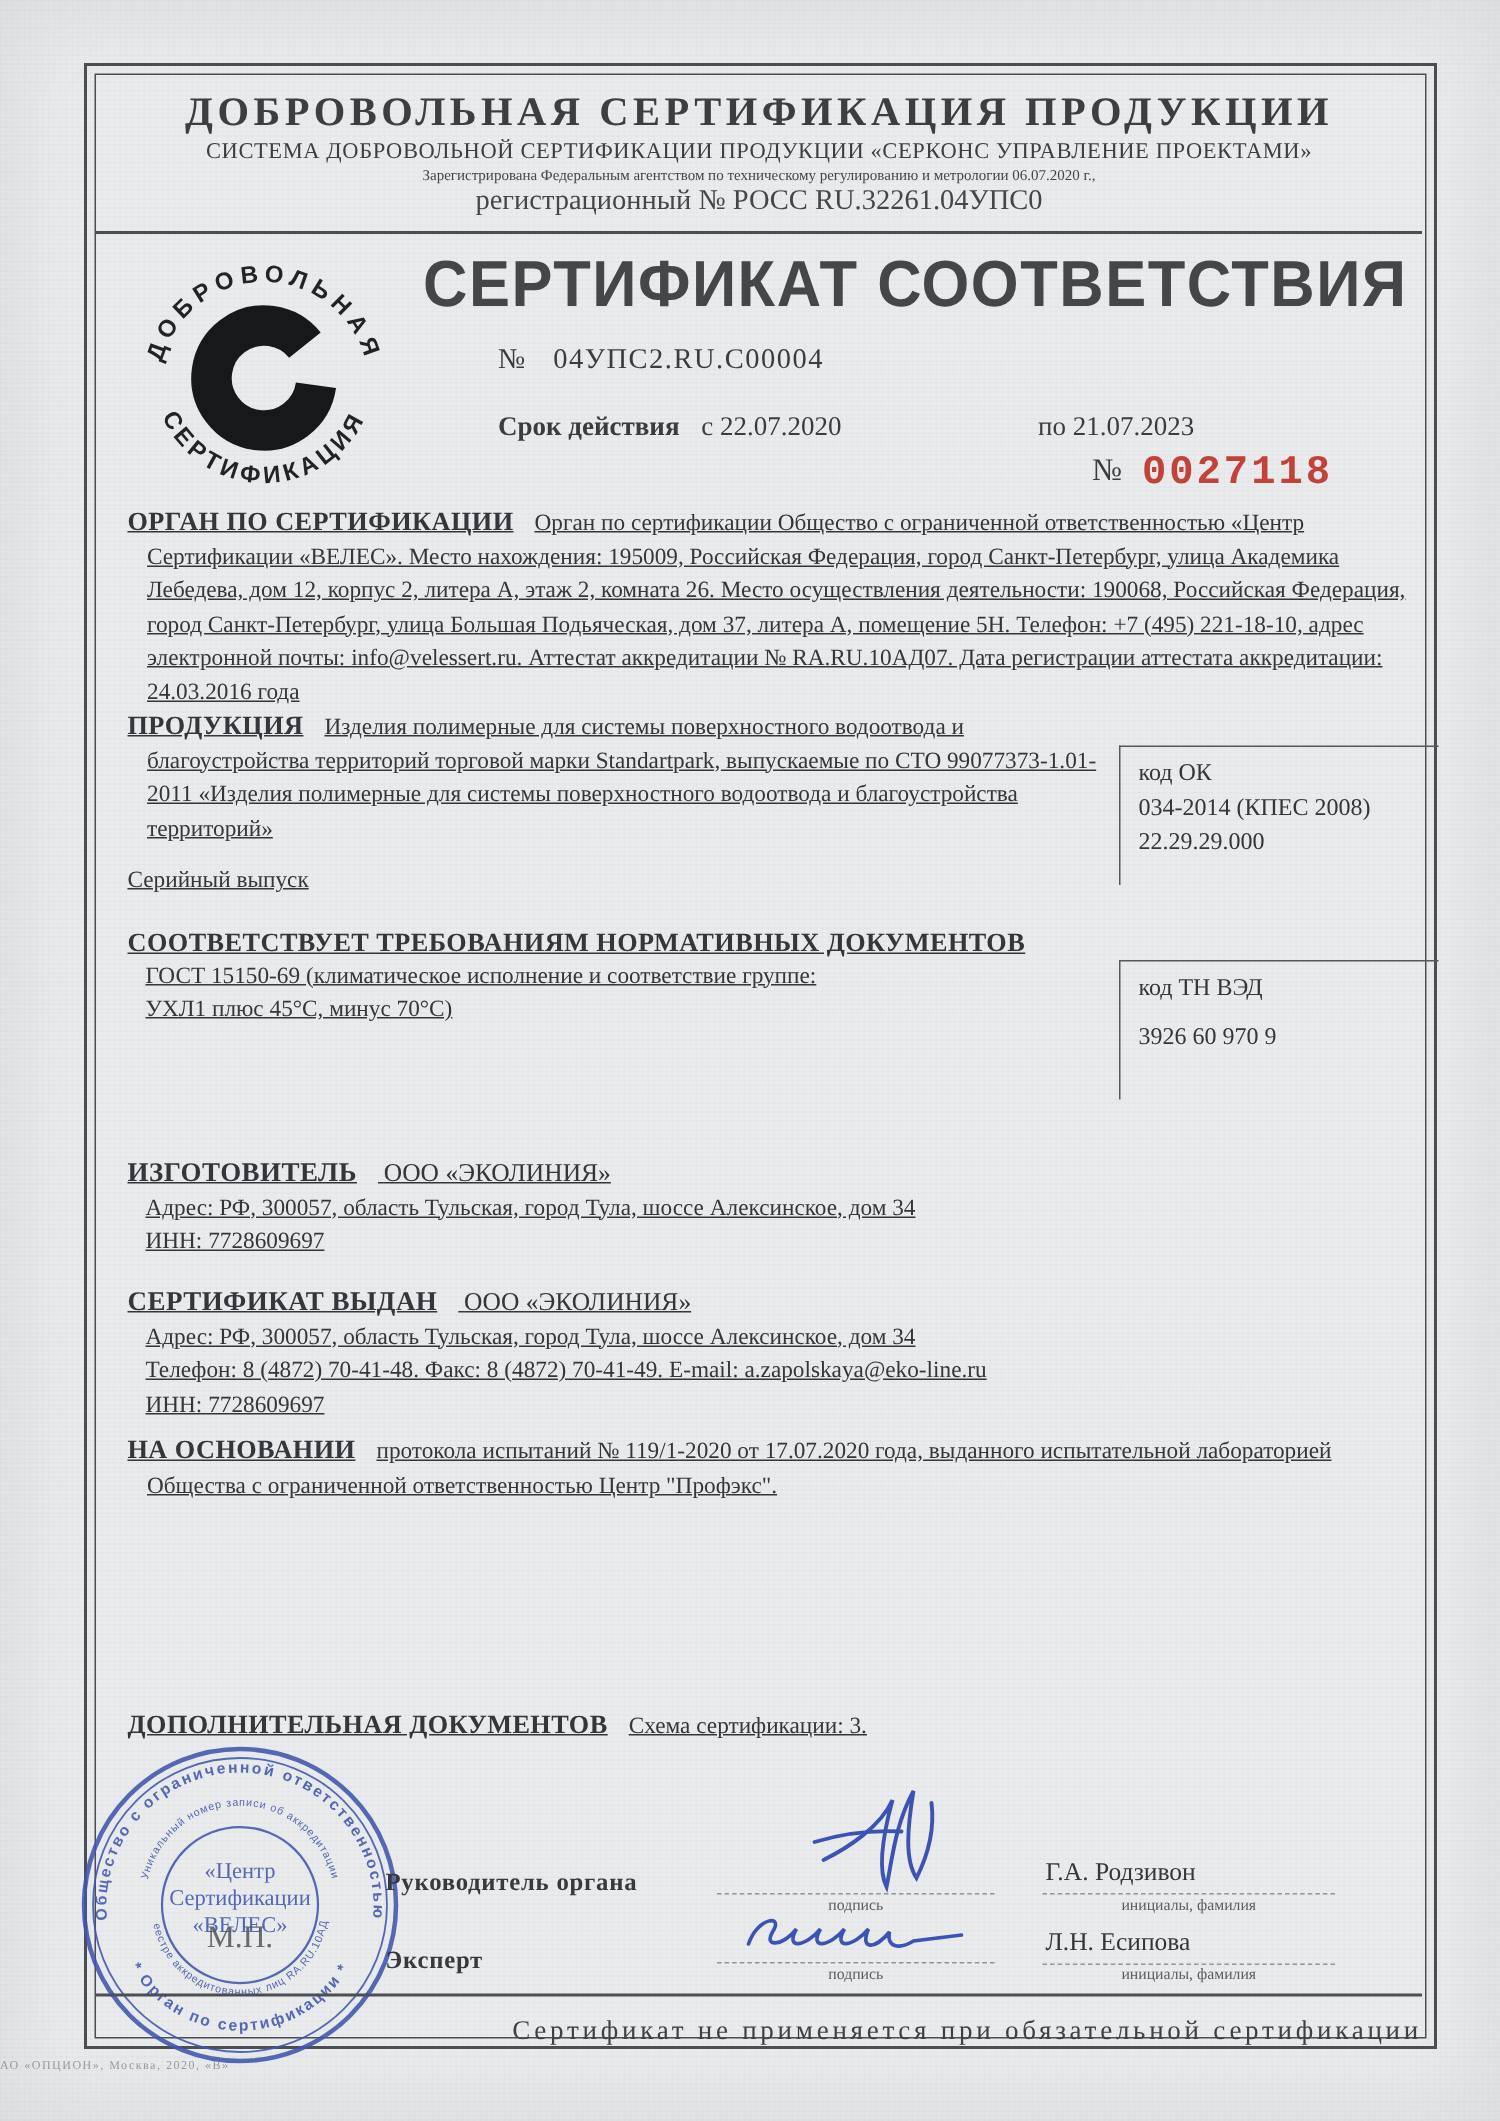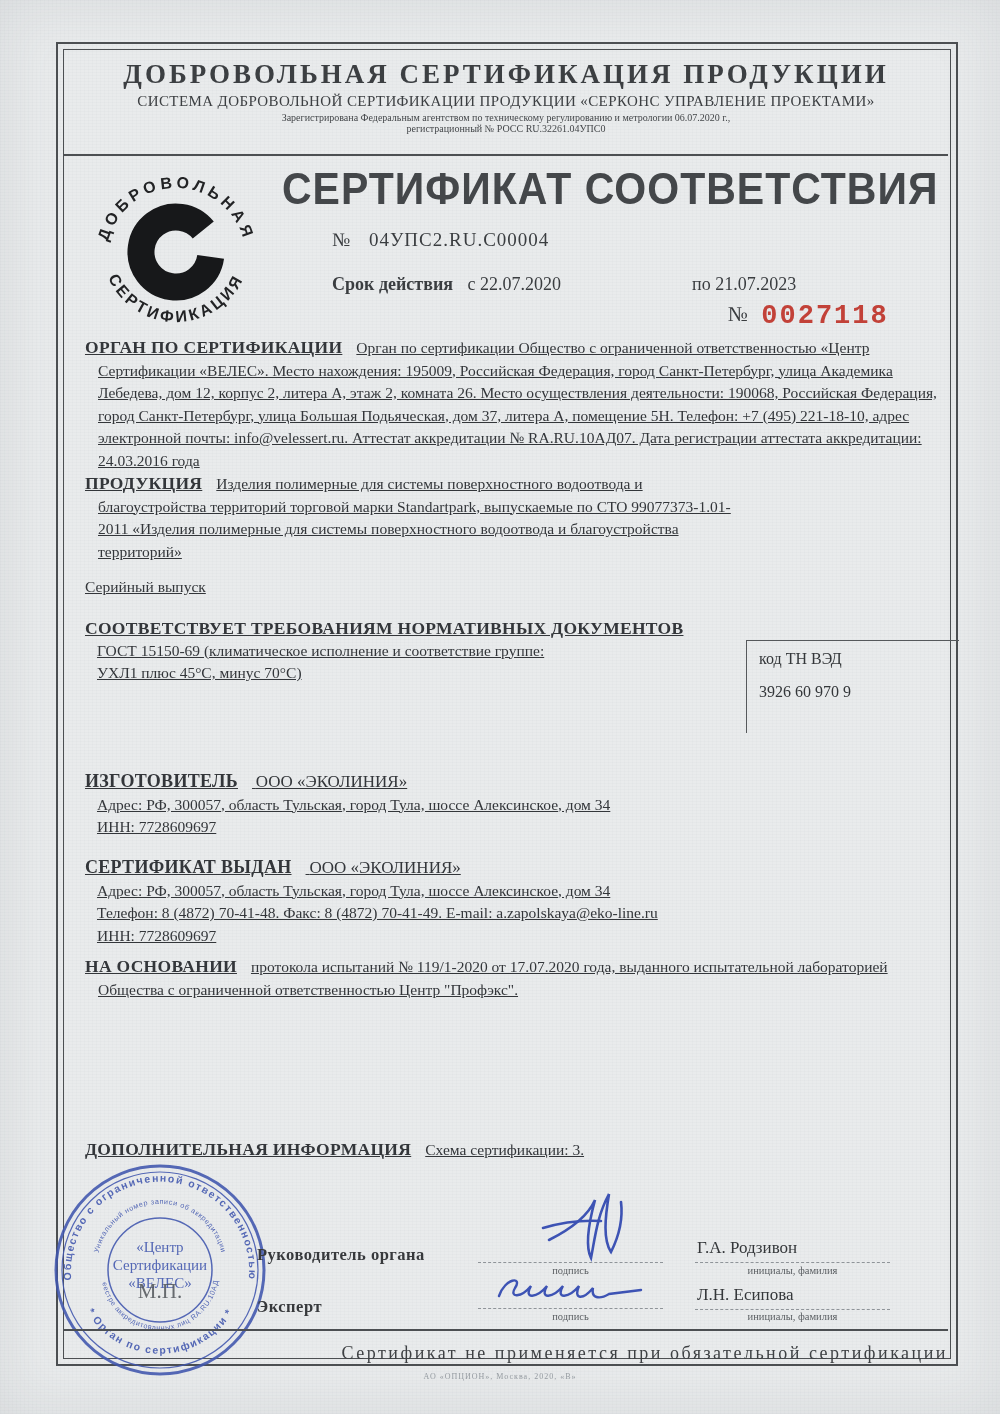--- a/index.html
+++ b/index.html
@@ -19,42 +19,42 @@
   }
   .abs{position:absolute;}
   
   .frame-outer{position:absolute;left:56px;top:42px;width:898px;height:1320px;border:2px solid #4c4f52;}
   .frame-inner{position:absolute;inset:5px;border:1.5px solid #4c4f52;}
   
   .header-box{position:absolute;left:64px;top:50px;width:884px;height:104px;border-bottom:2px solid #4c4f52;text-align:center;}
   .header-line1{margin-top:9px;font-size:27px;font-weight:bold;letter-spacing:3px;color:#3c3f42;}
   .header-line2{margin-top:3px;font-size:15px;letter-spacing:0.4px;color:#3c3f42;}
   .header-line3{margin-top:2px;font-size:10px;color:#44474a;}
-  .header-line4{font-size:10px;color:#44474a;}
+  .header-line4{font-size:19px;color:#44474a;}
   
   .doc-title{position:absolute;left:282px;top:166px;width:660px;font-family:"Liberation Sans",sans-serif;font-weight:bold;font-size:41px;letter-spacing:1px;color:#44474a;transform:scaleY(1.06);white-space:nowrap;}
   .cert-no{position:absolute;left:332px;top:229px;font-size:19px;color:#3a3d40;text-align:center;}
   .cert-no .num{margin-left:14px;letter-spacing:1px;}
   .validity{position:absolute;left:332px;top:274px;font-size:18px;color:#3a3d40;}
   .validity .lbl{font-weight:bold;}
   .validity .from{margin-left:10px;}
   .validity-to{position:absolute;left:692px;top:274px;font-size:18px;color:#3a3d40;}
   .form-no{position:absolute;left:728px;top:301px;font-size:21px;color:#3a3d40;text-align:right;}
   .form-no .red{font-family:"Liberation Mono",monospace;font-weight:bold;font-size:27px;letter-spacing:2px;color:#c24138;vertical-align:-2px;margin-left:8px;}
   
   .sec{position:absolute;font-size:15.5px;line-height:22.5px;color:#33363a;text-decoration:underline;}
   .sec .lbl{font-weight:bold;font-size:17.5px;letter-spacing:0.3px;margin-right:14px;}
   .hang{padding-left:13px;text-indent:-13px;}
   .code-box{position:absolute;left:746px;width:200px;border-top:1.5px solid #55585b;border-left:1.5px solid #55585b;padding:6px 0 0 12px;font-size:16px;line-height:23px;color:#34373a;}
   .sig-label{position:absolute;font-size:16.5px;font-weight:bold;letter-spacing:0.5px;color:#37393c;}
   .u-line{position:absolute;border-bottom:1.5px dashed #8f9499;}
   .u-cap{position:absolute;font-size:10.5px;color:#5a5e62;text-align:center;}
   .sig-name{position:absolute;font-size:17px;color:#34373a;}
   .footer-strip{position:absolute;left:64px;top:1329px;width:884px;height:27px;border-top:2px solid #4c4f52;text-align:right;font-size:18px;letter-spacing:2.5px;color:#3e4144;padding-top:12px;}
-  .print-info{position:absolute;left:0;top:1372px;width:1000px;text-align:center;font-size:8px;letter-spacing:1px;color:#949aa0;}
+  .print-info{position:absolute;left:0;top:1372px;width:1000px;font-size:8px;letter-spacing:1px;color:#949aa0;}
   svg text{user-select:none;}
 </style>
 </head>
 <body>
 
 <div class="page">
 
   <div class="frame-outer">
     <div class="frame-inner"></div>
   </div>
@@ -102,20 +102,25 @@
 
   <p class="sec hang" style="left:85px;top:336px;width:862px;margin:0;">
     <span class="lbl">ОРГАН ПО СЕРТИФИКАЦИИ</span><span>Орган по сертификации Общество с ограниченной ответственностью «Центр Сертификации «ВЕЛЕС». Место нахождения: 195009, Российская Федерация, город Санкт-Петербург, улица Академика Лебедева, дом 12, корпус 2, литера А, этаж 2, комната 26. Место осуществления деятельности: 190068, Российская Федерация, город Санкт-Петербург, улица Большая Подьяческая, дом 37, литера А, помещение 5Н. Телефон: +7 (495) 221-18-10, адрес электронной почты: info@velessert.ru. Аттестат аккредитации № RA.RU.10АД07. Дата регистрации аттестата аккредитации: 24.03.2016 года</span>
   </p>
 
   <p class="sec hang" style="left:85px;top:472px;width:652px;margin:0;">
     <span class="lbl">ПРОДУКЦИЯ</span><span>Изделия полимерные для системы поверхностного водоотвода и благоустройства территорий торговой марки Standartpark, выпускаемые по СТО 99077373-1.01-2011 «Изделия полимерные для системы поверхностного водоотвода и благоустройства территорий»</span>
   </p>
   <div class="sec" style="left:85px;top:576px;">Серийный выпуск</div>
 
+  <div class="code-box" style="top:497px;height:86px;">
+    <div>код ОК</div>
+    <div>034-2014 (КПЕС 2008)</div>
+    <div>22.29.29.000</div>
+  </div>
 
   <div class="sec" style="left:85px;top:617px;width:655px;">
     <div class="lbl">СООТВЕТСТВУЕТ ТРЕБОВАНИЯМ НОРМАТИВНЫХ ДОКУМЕНТОВ</div>
     <div style="padding-left:12px;">ГОСТ 15150-69 (климатическое исполнение и соответствие группе:</div>
     <div style="padding-left:12px;">УХЛ1 плюс 45°С, минус 70°С)</div>
   </div>
 
   <div class="code-box" style="top:640px;height:86px;">
     <div>код ТН ВЭД</div>
     <div style="margin-top:10px;">3926 60 970 9</div>
@@ -138,21 +143,21 @@
     <div style="padding-left:12px;">Адрес: РФ, 300057, область Тульская, город Тула, шоссе Алексинское, дом 34</div>
     <div style="padding-left:12px;">Телефон: 8 (4872) 70-41-48. Факс: 8 (4872) 70-41-49. E-mail: a.zapolskaya@eko-line.ru</div>
     <div style="padding-left:12px;">ИНН: 7728609697</div>
   </div>
 
   <p class="sec hang" style="left:85px;top:955px;width:800px;margin:0;">
     <span class="lbl">НА ОСНОВАНИИ</span><span>протокола испытаний № 119/1-2020 от 17.07.2020 года, выданного испытательной лабораторией Общества с ограниченной ответственностью Центр "Профэкс".</span>
   </p>
 
   <div class="sec" style="left:85px;top:1138px;width:800px;">
-    <span class="lbl">ДОПОЛНИТЕЛЬНАЯ ИНФОРМАЦИЯ</span><span>Схема сертификации: 3.</span>
+    <span class="lbl">ДОПОЛНИТЕЛЬНАЯ ДОКУМЕНТОВ</span><span>Схема сертификации: 3.</span>
   </div>
 
   <div class="abs" style="left:50px;top:1160px;width:220px;height:220px;opacity:0.88;">
     <svg width="220" height="220" viewBox="0 0 220 220">
       <defs>
         <path id="stampOuterTop" d="M 22,124 A 89,89 0 1 1 198,124"></path>
         <path id="stampOuterBot" d="M 28,128 A 84,84 0 0 0 192,128"></path>
         <path id="stampInnerTop" d="M 48,118 A 63,63 0 1 1 172,118"></path>
         <path id="stampInnerBot" d="M 52,122 A 59,59 0 0 0 168,122"></path>
       </defs>

